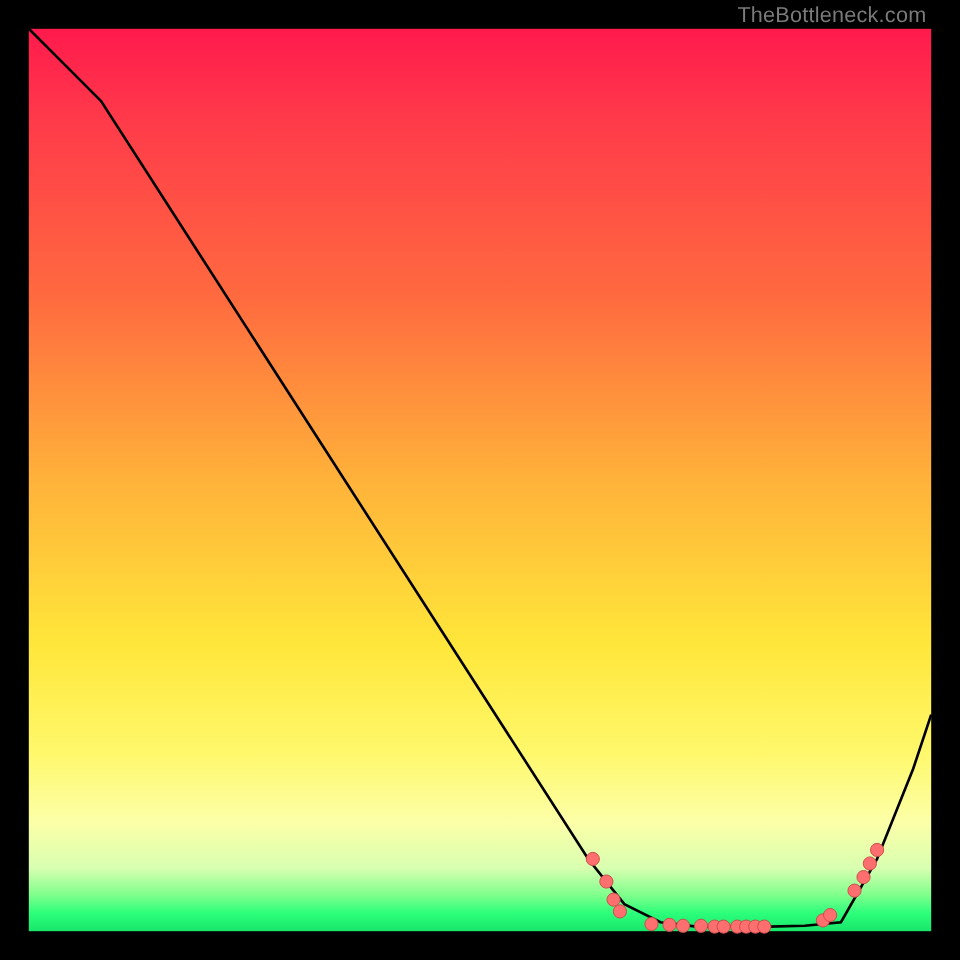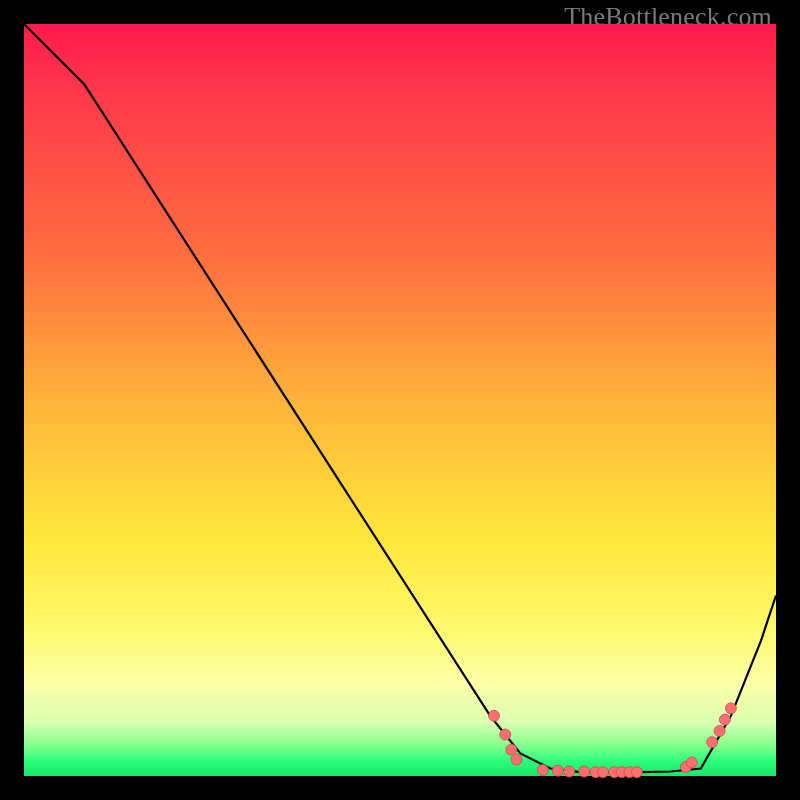--- a/index.html
+++ b/index.html
@@ -37,24 +37,23 @@
       #7fff8c 96%,
       #2cff7a 98%,
       #18e66b 100%
     );
   }
   .attribution {
     position: absolute;
     top: 2px;
     right: 28px;
     color: #7a7a7a;
-    font-size: 26px;
+    font-size: 18px;
     font-weight: 500;
     letter-spacing: 0.2px;
-    font-family: Liberation Serif, serif;
   }
   svg.curve {
     position: absolute;
     left: 0; top: 0;
     width: 100%;
     height: 100%;
     overflow: visible;
   }
 </style>
 </head>

